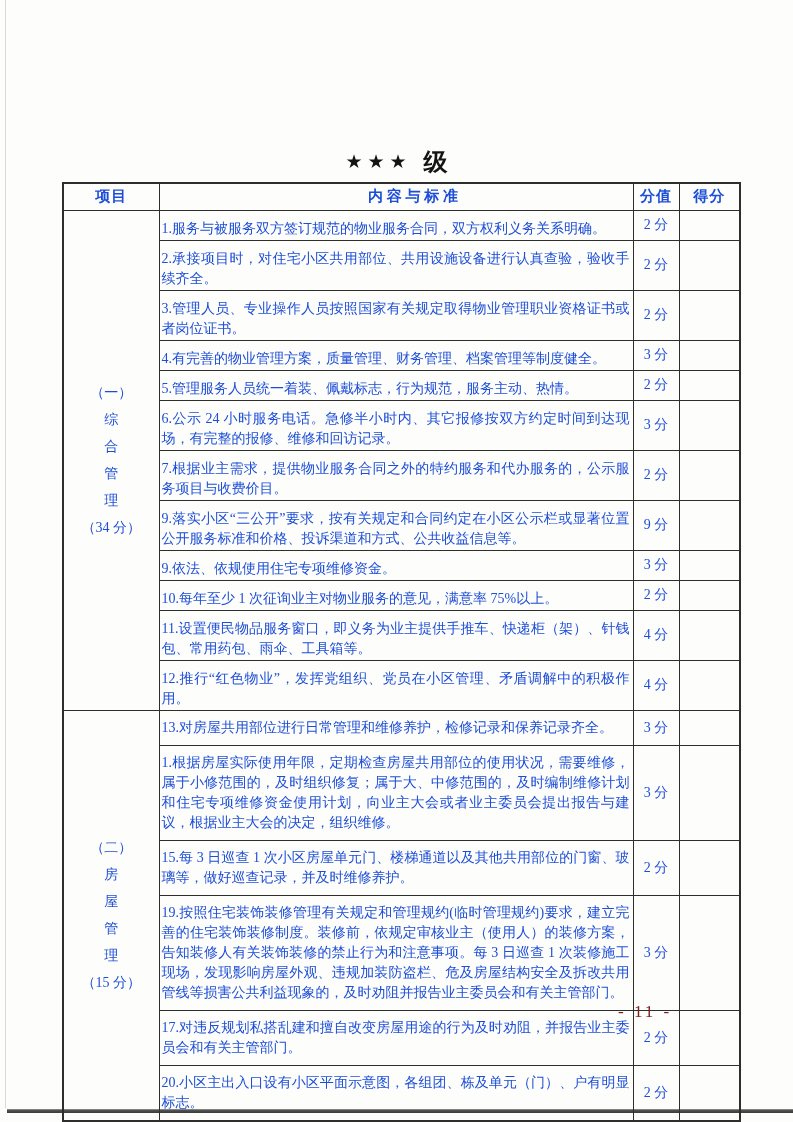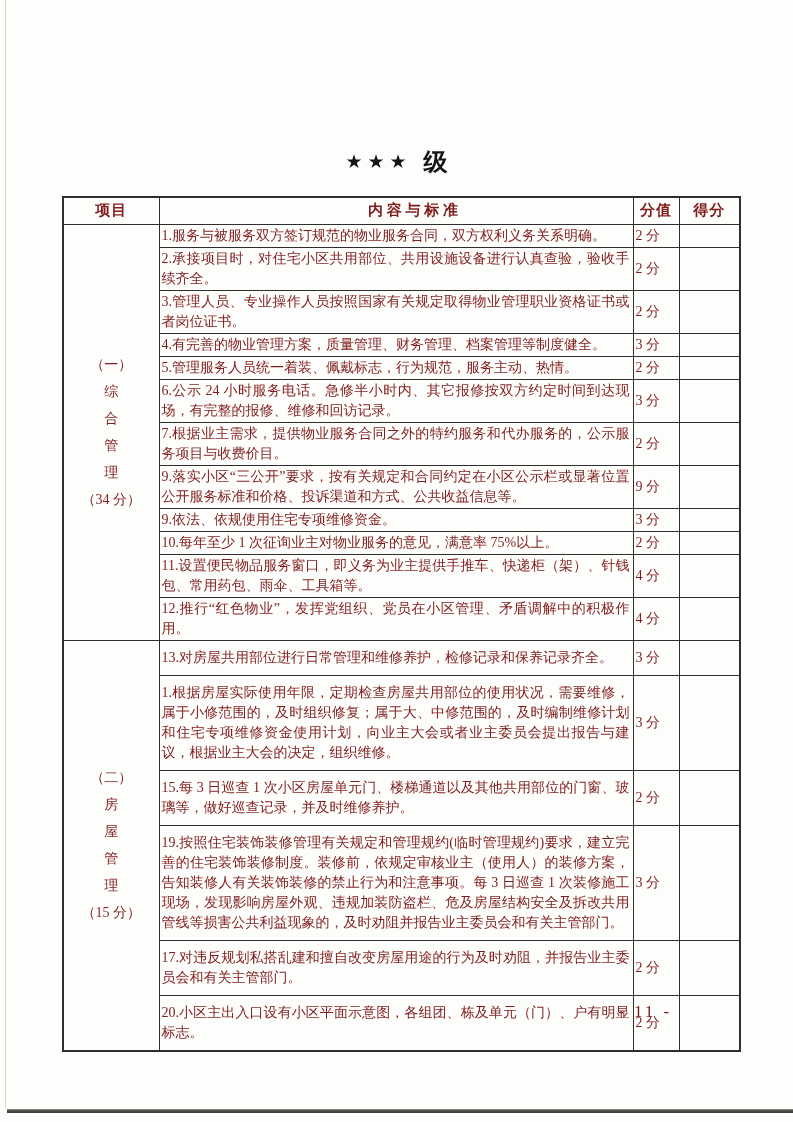--- a/index.html
+++ b/index.html
@@ -31,26 +31,26 @@
   }
   .title .stars {
     font-size: 19px; letter-spacing: 5px; color: #141414;
     vertical-align: 2px;
   }
   .title .grade {
     font-size: 24px; font-weight: bold; margin-left: 8px; color: #141414;
   }
 
   table.eval {
-    position: absolute; left: 62px; top: 196px;
+    position: absolute; left: 62px; top: 182px;
     width: 677px;
     border-collapse: collapse;
     table-layout: fixed;
     font-size: 14px;
-    color: #7f1d1d;
+    color: #1d4ed8;
   }
   table.eval col.c-proj    { width: 96px; }
   table.eval col.c-content { width: 474px; }
   table.eval col.c-score   { width: 46px; }
   table.eval col.c-points  { width: 61px; }
 
   table.eval th, table.eval td {
     border: 1px solid #2e2e2c;
   }
   table.eval { border: 2px solid #2e2e2c; }
@@ -59,26 +59,26 @@
     font-weight: bold;
     font-size: 15px;
     text-align: center;
     height: 27px;
     padding: 2px;
     letter-spacing: 1px;
   }
   table.eval thead th.h-content { letter-spacing: 0; padding-left: 36px; }
 
   td.content-cell {
-    padding: 1px 3px 1px 2px;
+    padding: 8px 3px 1px 2px;
     line-height: 20px;
     text-align: justify;
   }
   td.score-cell {
-    text-align: left;
+    text-align: center;
     padding: 1px 2px;
     white-space: nowrap;
   }
   td.points-cell { padding: 1px 2px; }
 
   tr.section-1 td.content-cell { padding-top: 7px; padding-bottom: 7px; }
 
   td.proj-cell {
     vertical-align: middle;
     text-align: center;

